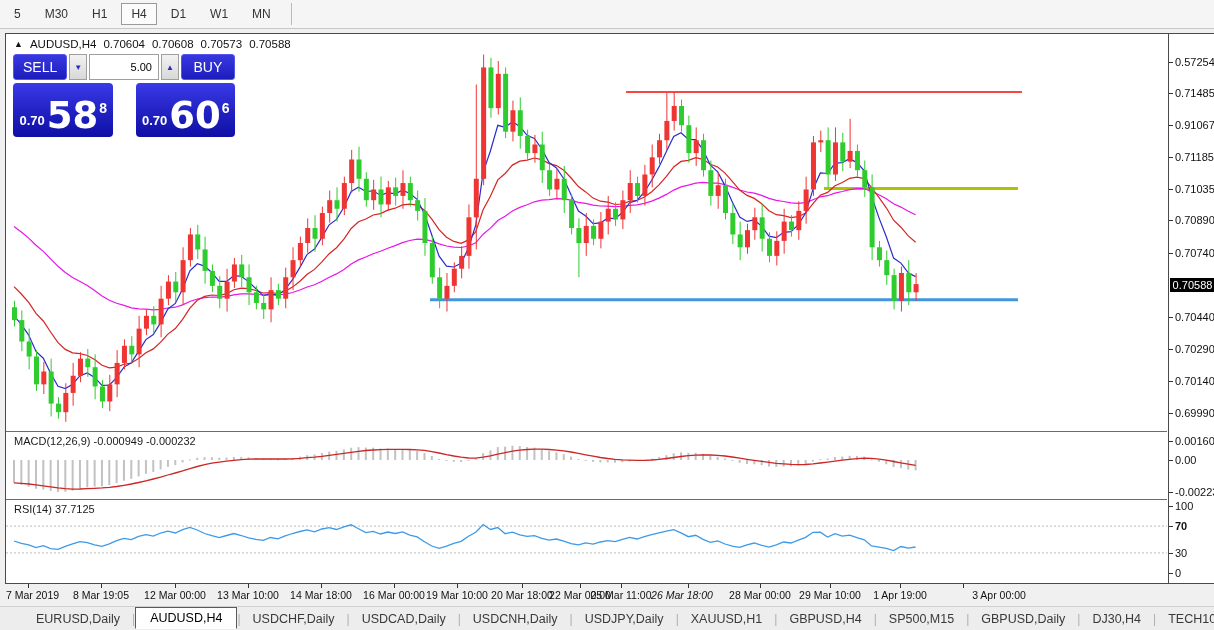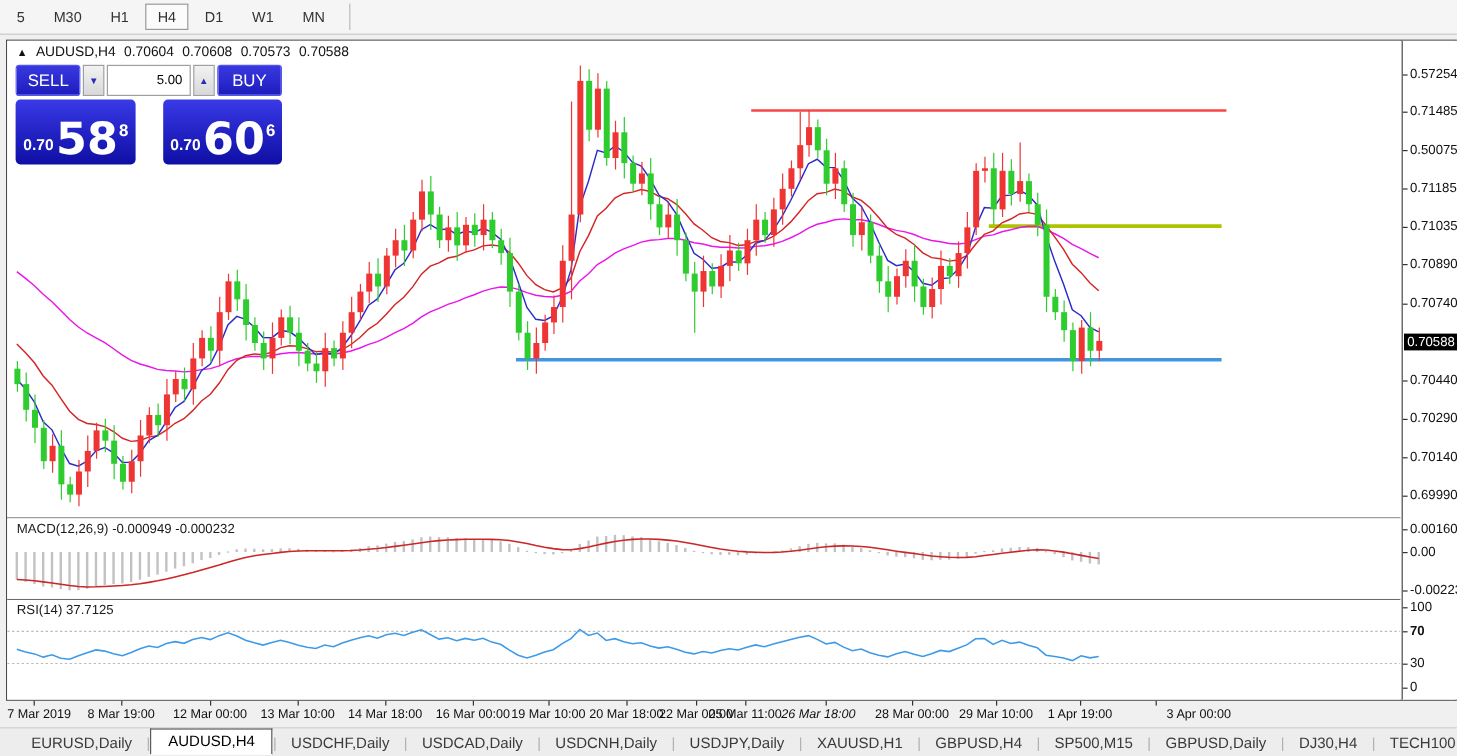--- a/index.html
+++ b/index.html
@@ -56,21 +56,21 @@
     font-size:11px; text-align:center; padding:1px 0; z-index:6; }
   
   .time-axis { position:absolute; left:5px; top:585px; width:1204px; height:17px; }
   .time-tick { position:absolute; top:-1px; width:1px; height:4px; background:#333; }
   .time-label { position:absolute; top:4px; font-size:10.5px; color:#111; white-space:nowrap;
     transform:translateX(-50%); }
   .time-label.first { transform:none; }
   
   .tab-bar { position:absolute; left:0; top:606px; width:1214px; height:24px;
     background:#ededed; border-top:1px solid #d0d0d0; display:flex; align-items:center;
-    padding-left:14px; }
+    padding-left:24px; }
   .tab-item { font-size:12.5px; color:#3a3a3a; padding:3px 12px; cursor:pointer; white-space:nowrap; }
   .tab-item.active { background:#fff; border:1px solid #5a5a5a; border-bottom:1px solid #fff;
     color:#000; padding:3px 14px; position:relative; top:-1px; }
   .tab-sep { color:#b0b0b0; font-size:12px; }
 </style>
 </head>
 <body>
 
 <div class="tf-toolbar" id="tf-toolbar">
     <div class="tf-item">5</div>
@@ -524,21 +524,21 @@
           <line x1="0" x2="1161" y1="52.900000000000006" y2="52.900000000000006" stroke="#bbbbbb" stroke-width="1" stroke-dasharray="2,2"></line>
           <path d="M8.0 41.0 L15.3 43.3 L22.7 44.9 L30.0 47.6 L37.3 45.7 L44.6 48.6 L52.0 49.4 L59.3 46.4 L66.6 43.9 L74.0 41.6 L81.3 42.6 L88.6 44.8 L96.0 46.4 L103.3 43.8 L110.6 40.7 L118.0 38.4 L125.3 39.6 L132.6 36.3 L139.9 34.7 L147.3 36.1 L154.6 33.0 L161.9 31.2 L169.3 33.0 L176.6 29.7 L183.9 27.4 L191.3 30.0 L198.6 33.5 L205.9 35.7 L213.2 37.6 L220.6 35.5 L227.9 33.5 L235.2 35.5 L242.6 37.8 L249.9 39.4 L257.2 40.4 L264.6 37.5 L271.9 38.9 L279.2 35.8 L286.5 33.5 L293.9 31.5 L301.2 29.8 L308.5 31.9 L315.9 29.0 L323.2 27.7 L330.5 29.5 L337.9 26.9 L345.2 24.8 L352.5 28.7 L359.8 32.6 L367.2 31.4 L374.5 34.0 L381.8 32.0 L389.2 33.5 L396.5 31.9 L403.8 35.1 L411.1 36.9 L418.5 41.8 L425.8 46.0 L433.1 48.3 L440.5 46.1 L447.8 43.4 L455.1 41.4 L462.5 36.3 L469.8 32.2 L477.1 24.5 L484.4 29.5 L491.8 27.5 L499.1 33.7 L506.4 32.2 L513.8 34.8 L521.1 36.4 L528.4 35.7 L535.8 38.3 L543.1 40.1 L550.4 39.0 L557.8 41.1 L565.1 43.6 L572.4 44.9 L579.7 42.9 L587.1 44.1 L594.4 42.0 L601.7 40.6 L609.1 41.7 L616.4 39.4 L623.7 37.4 L631.0 39.0 L638.4 36.6 L645.7 34.7 L653.0 32.9 L660.4 31.1 L667.7 29.7 L675.0 32.8 L682.4 36.7 L689.7 35.3 L697.0 39.3 L704.4 42.3 L711.7 40.9 L719.0 44.0 L726.3 46.1 L733.7 47.4 L741.0 44.8 L748.3 43.0 L755.7 45.3 L763.0 47.1 L770.3 44.8 L777.6 42.0 L785.0 43.0 L792.3 40.2 L799.6 37.4 L807.0 32.3 L814.3 32.1 L821.6 37.0 L829.0 33.6 L836.3 36.2 L843.6 35.1 L851.0 37.7 L858.3 39.8 L865.6 46.0 L872.9 47.1 L880.3 48.4 L887.6 50.5 L894.9 46.5 L902.3 48.2 L909.6 47.0" fill="none" stroke="#3d9ae8" stroke-width="1.3"></path>
         </svg>
       <div class="pane-label">RSI(14) 37.7125</div>
     </div>
   </div>
 
   <div class="axis-col" id="axis-col">
       <div class="axis-label" style="top: 22px;">0.57254</div>
       <div class="axis-label" style="top: 53.0493px;">0.71485</div>
-      <div class="axis-label" style="top: 85.1692px;">0.50075</div>
+      <div class="axis-label" style="top: 85.1692px;">0.91067</div>
       <div class="axis-label" style="top: 117.289px;">0.71185</div>
       <div class="axis-label" style="top: 149.409px;">0.71035</div>
       <div class="axis-label" style="top: 180.458px;">0.70890</div>
       <div class="axis-label" style="top: 212.578px;">0.70740</div>
       <div class="axis-label" style="top: 276.818px;">0.70440</div>
       <div class="axis-label" style="top: 308.938px;">0.70290</div>
       <div class="axis-label" style="top: 341.058px;">0.70140</div>
       <div class="axis-label" style="top: 373.178px;">0.69990</div>
       <div class="current-price-label" style="top: 244.126px;">0.70588</div>
       <div class="axis-label" style="top: 401px;">0.001605</div>
@@ -548,21 +548,21 @@
       <div class="axis-label" style="top: 486.1px; font-weight: bold;">70</div>
       <div class="axis-label" style="top: 512.9px;">30</div>
       <div class="axis-label" style="top: 533px;">0</div>
     </div>
 </div>
 
 <div class="time-axis" id="time-axis">
     <div class="time-tick" style="left: 23px;"></div>
     <div class="time-label first" style="left: 1px;">7 Mar 2019</div>
     <div class="time-tick" style="left: 96px;"></div>
-    <div class="time-label" style="left: 96px;">8 Mar 19:00</div>
+    <div class="time-label" style="left: 96px;">8 Mar 19:05</div>
     <div class="time-tick" style="left: 170px;"></div>
     <div class="time-label" style="left: 170px;">12 Mar 00:00</div>
     <div class="time-tick" style="left: 243px;"></div>
     <div class="time-label" style="left: 243px;">13 Mar 10:00</div>
     <div class="time-tick" style="left: 316px;"></div>
     <div class="time-label" style="left: 316px;">14 Mar 18:00</div>
     <div class="time-tick" style="left: 389px;"></div>
     <div class="time-label" style="left: 389px;">16 Mar 00:00</div>
     <div class="time-tick" style="left: 452px;"></div>
     <div class="time-label" style="left: 452px;">19 Mar 10:00</div>

